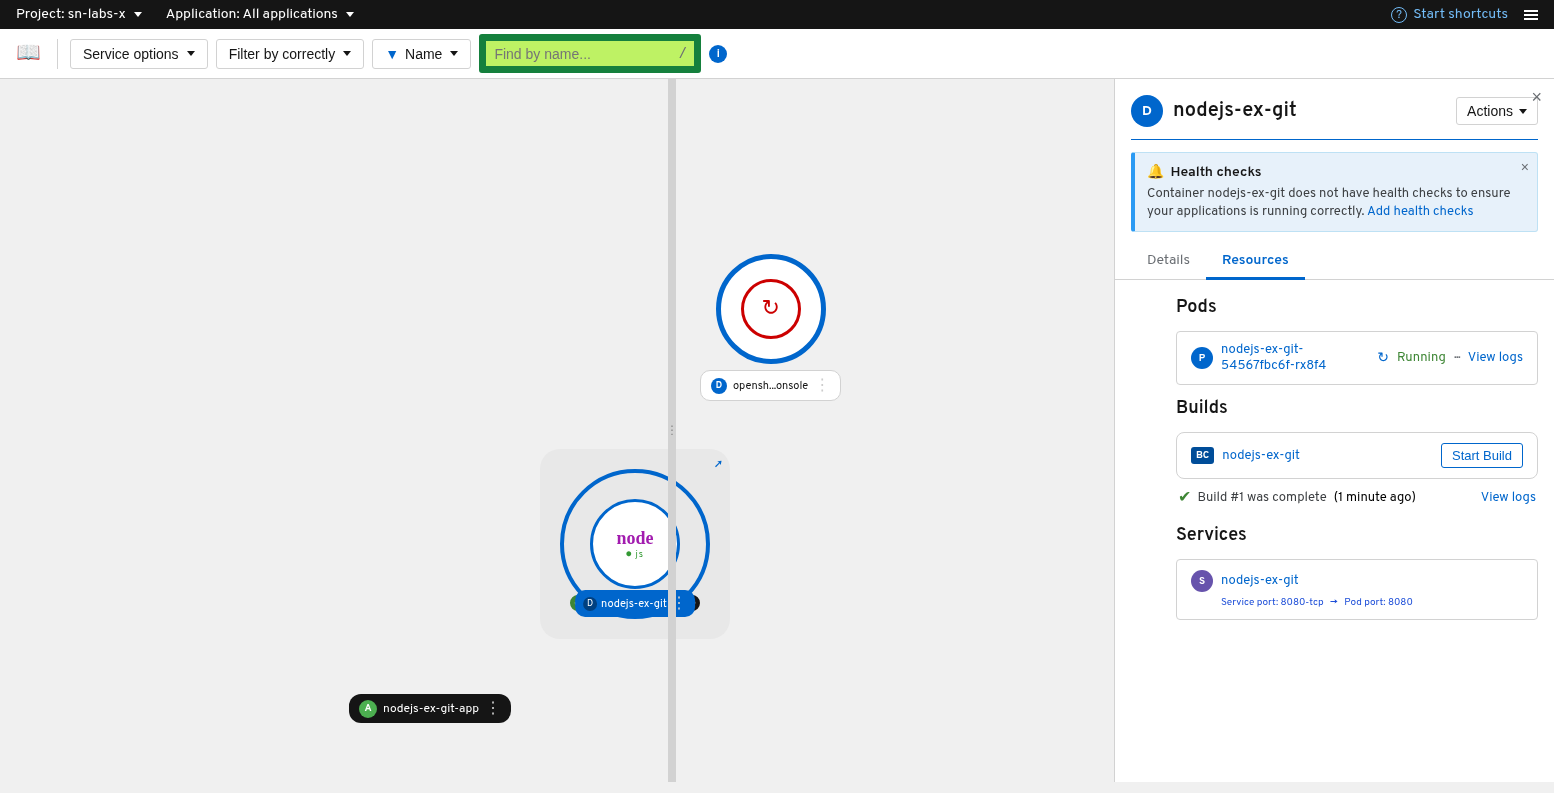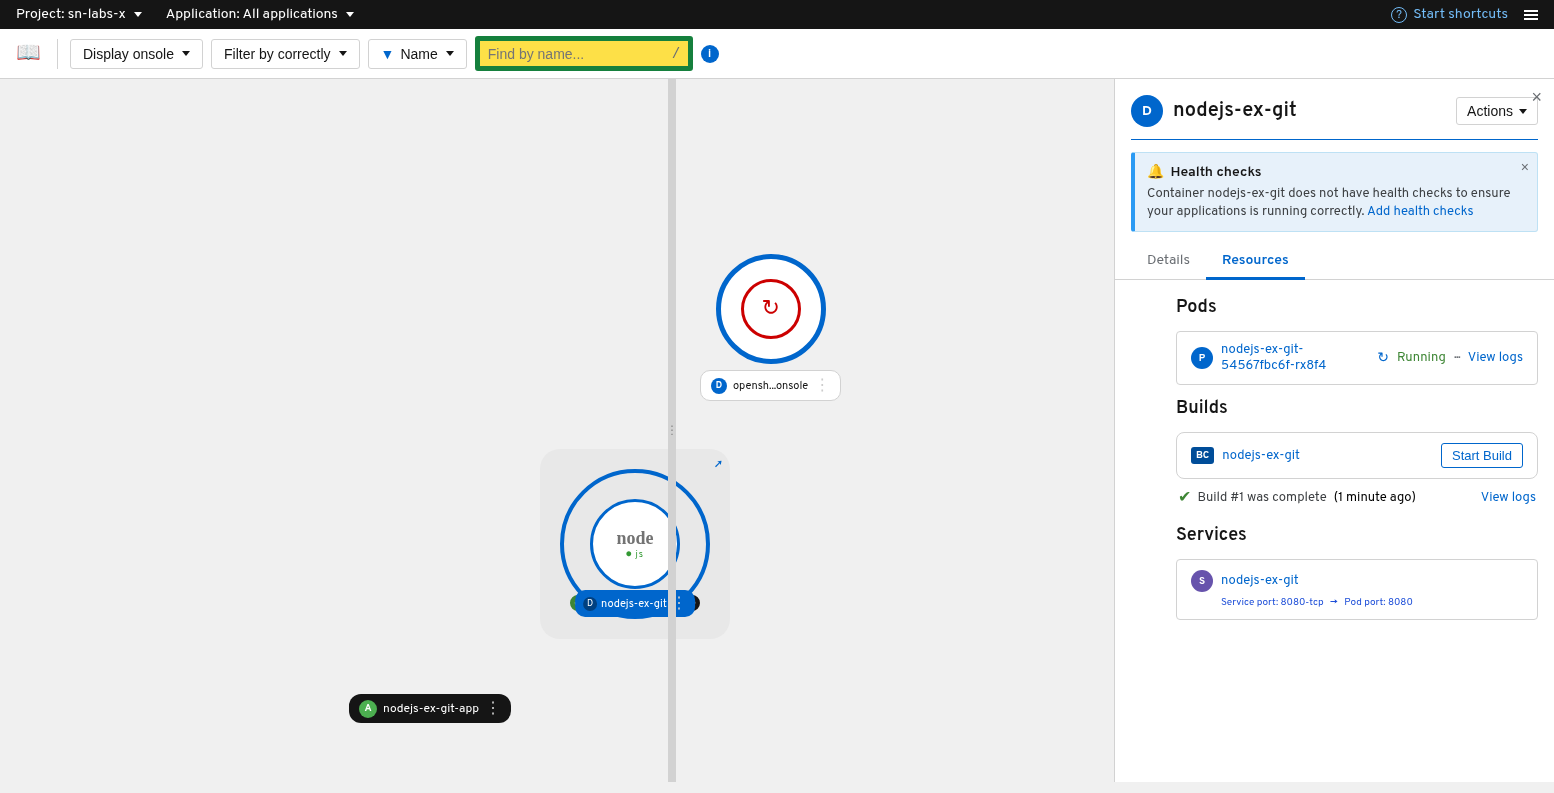--- a/index.html
+++ b/index.html
@@ -36,22 +36,22 @@
       gap: 8px;
     }
     .toolbar-btn {
       display: flex; align-items: center; gap: 6px; padding: 6px 12px;
       border: 1px solid #d2d2d2; border-radius: 3px; background: #fff;
       cursor: pointer; font-size: 14px; color: #151515; white-space: nowrap;
     }
     .toolbar-separator { width: 1px; height: 30px; background: #d2d2d2; margin: 0 4px; }
     .filter-icon { color: #0066cc; font-size: 14px; }
     .search-input-wrap {
-      display: flex; align-items: center; gap: 4px; border: 5px solid #15803d; border-radius: 3px;
-      padding: 4px 8px; min-width: 200px; background: #fde047;
+      display: flex; align-items: center; gap: 4px; border: 7px solid #15803d; border-radius: 3px;
+      padding: 4px 8px; min-width: 200px; background: #bef264;
     }
     .search-input-wrap input {
       border: none; outline: none; font-size: 14px; color: #6a6e73; flex: 1; background: transparent;
     }
     .info-circle {
       width: 18px; height: 18px; border-radius: 50%; background: #0066cc; color: #fff;
       display: flex; align-items: center; justify-content: center; font-size: 11px; font-weight: bold; cursor: pointer;
     }
     .book-icon { font-size: 20px; color: #6a6e73; cursor: pointer; margin-right: 4px; }
 
@@ -445,21 +445,21 @@
       <span></span>
       <span></span>
     </div>
   </div>
 </div>
 
 <div class="toolbar">
   <span class="book-icon">📖</span>
   <div class="toolbar-separator"></div>
   <button class="toolbar-btn">
-    <span>Display onsole</span>
+    <span>Service options</span>
     <span class="chevron-down" style="border-top-color:#151515;"></span>
   </button>
   <button class="toolbar-btn">
     <span>Filter by correctly</span>
     <span class="chevron-down" style="border-top-color:#151515;"></span>
   </button>
   <button class="toolbar-btn">
     <span class="filter-icon">▼</span>
     <span>Name</span>
     <span class="chevron-down" style="border-top-color:#151515;"></span>
@@ -483,21 +483,21 @@
         <span>nodejs-ex-git-app</span>
         <span class="kebab-icon">⋮</span>
       </div>
     </div>
 
     <div class="node-card" style="position:absolute; left:540px; top:370px;">
       <span class="external-link-icon">↗</span>
       <div class="outer-ring">
         <div class="nodejs-logo">
           <div style="display:flex;flex-direction:column;align-items:center;">
-            <span style="font-size:18px;font-weight:bold;color:#737373;font-family:serif;">node</span>
+            <span style="font-size:18px;font-weight:bold;color:#a21caf;font-family:serif;">node</span>
             <span style="font-size:9px;color:#339933;letter-spacing:1px;">● js</span>
           </div>
         </div>
         <div class="status-check">✓</div>
         <div class="github-icon" style="font-size:10px;">⊙</div>
       </div>
 
       <div class="deployment-label">
         <div class="d-badge">D</div>
         <span>nodejs-ex-git</span>

